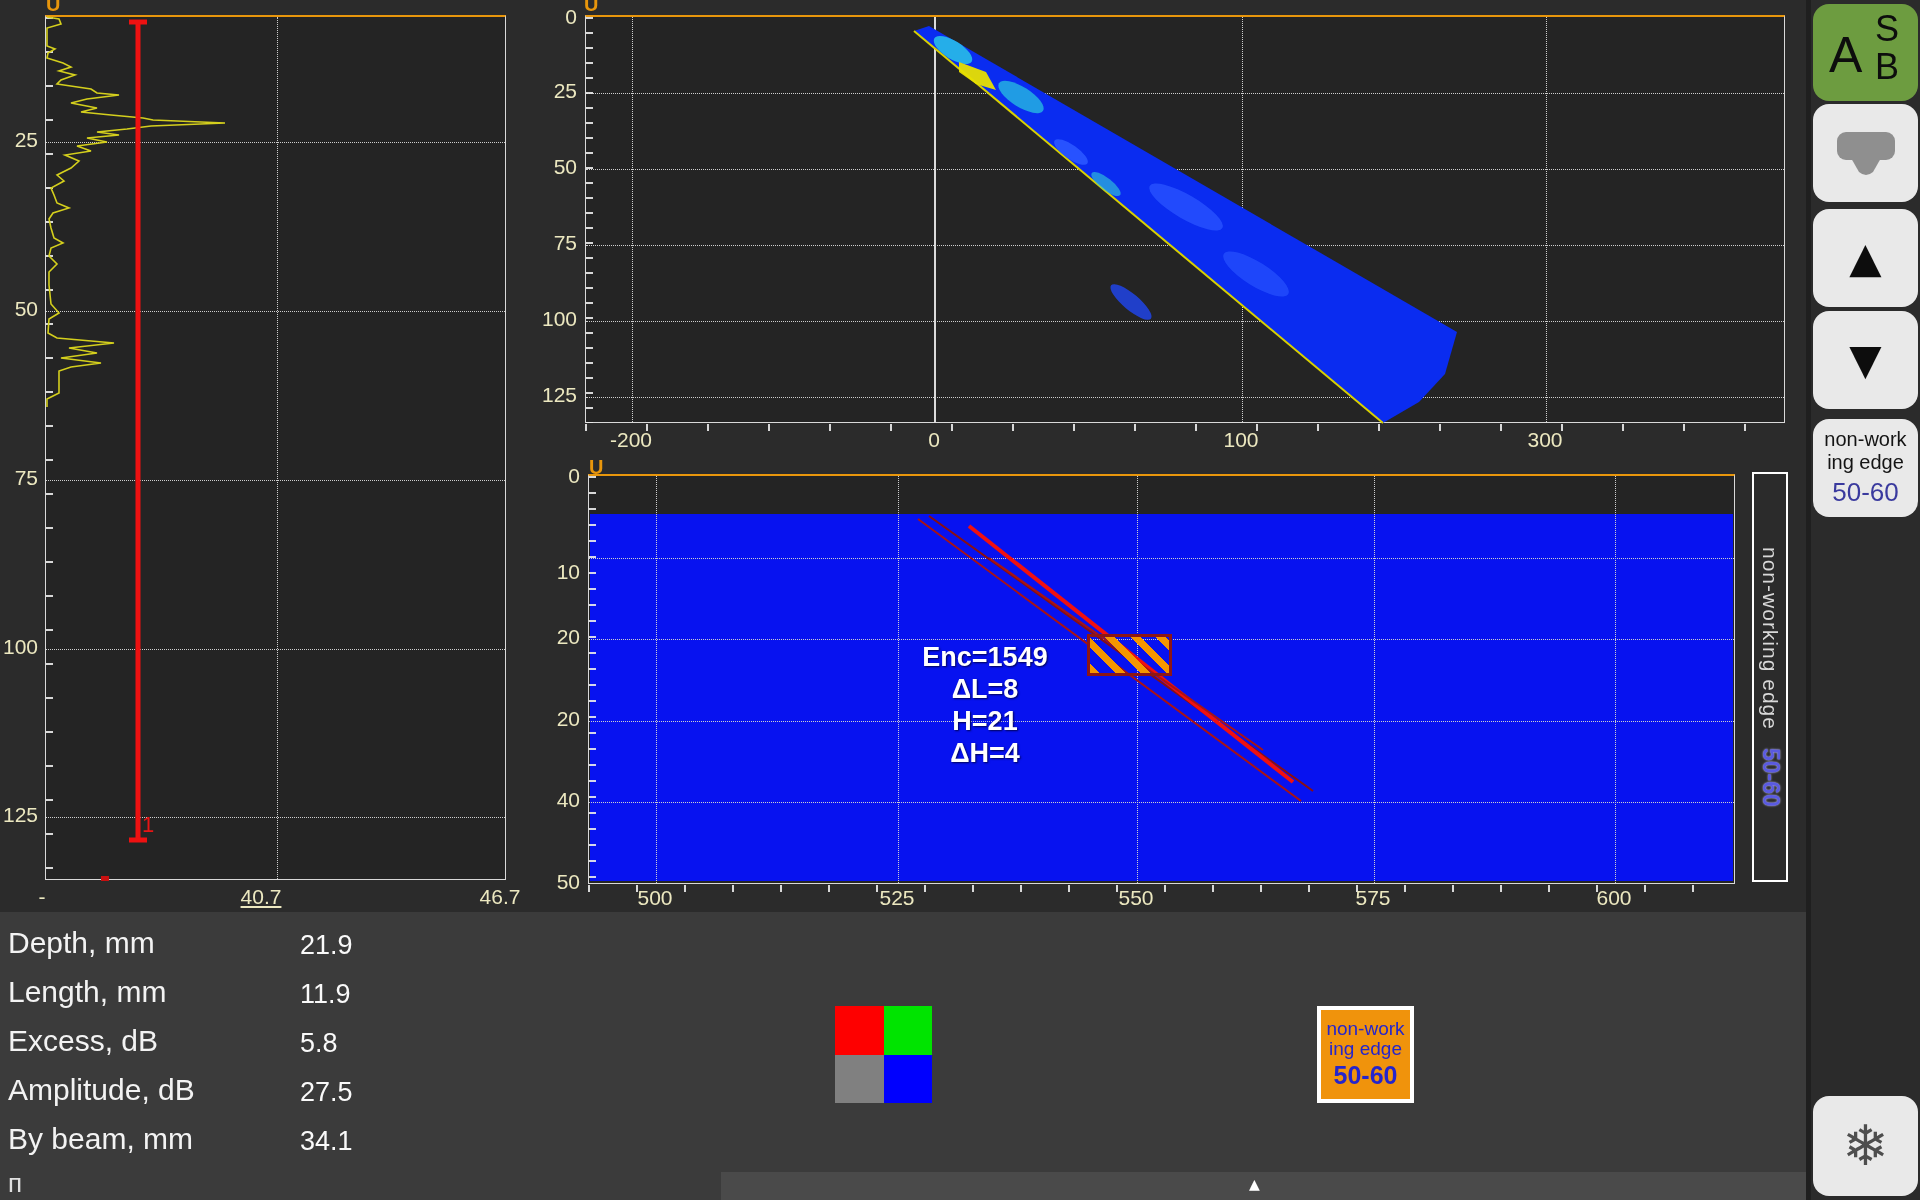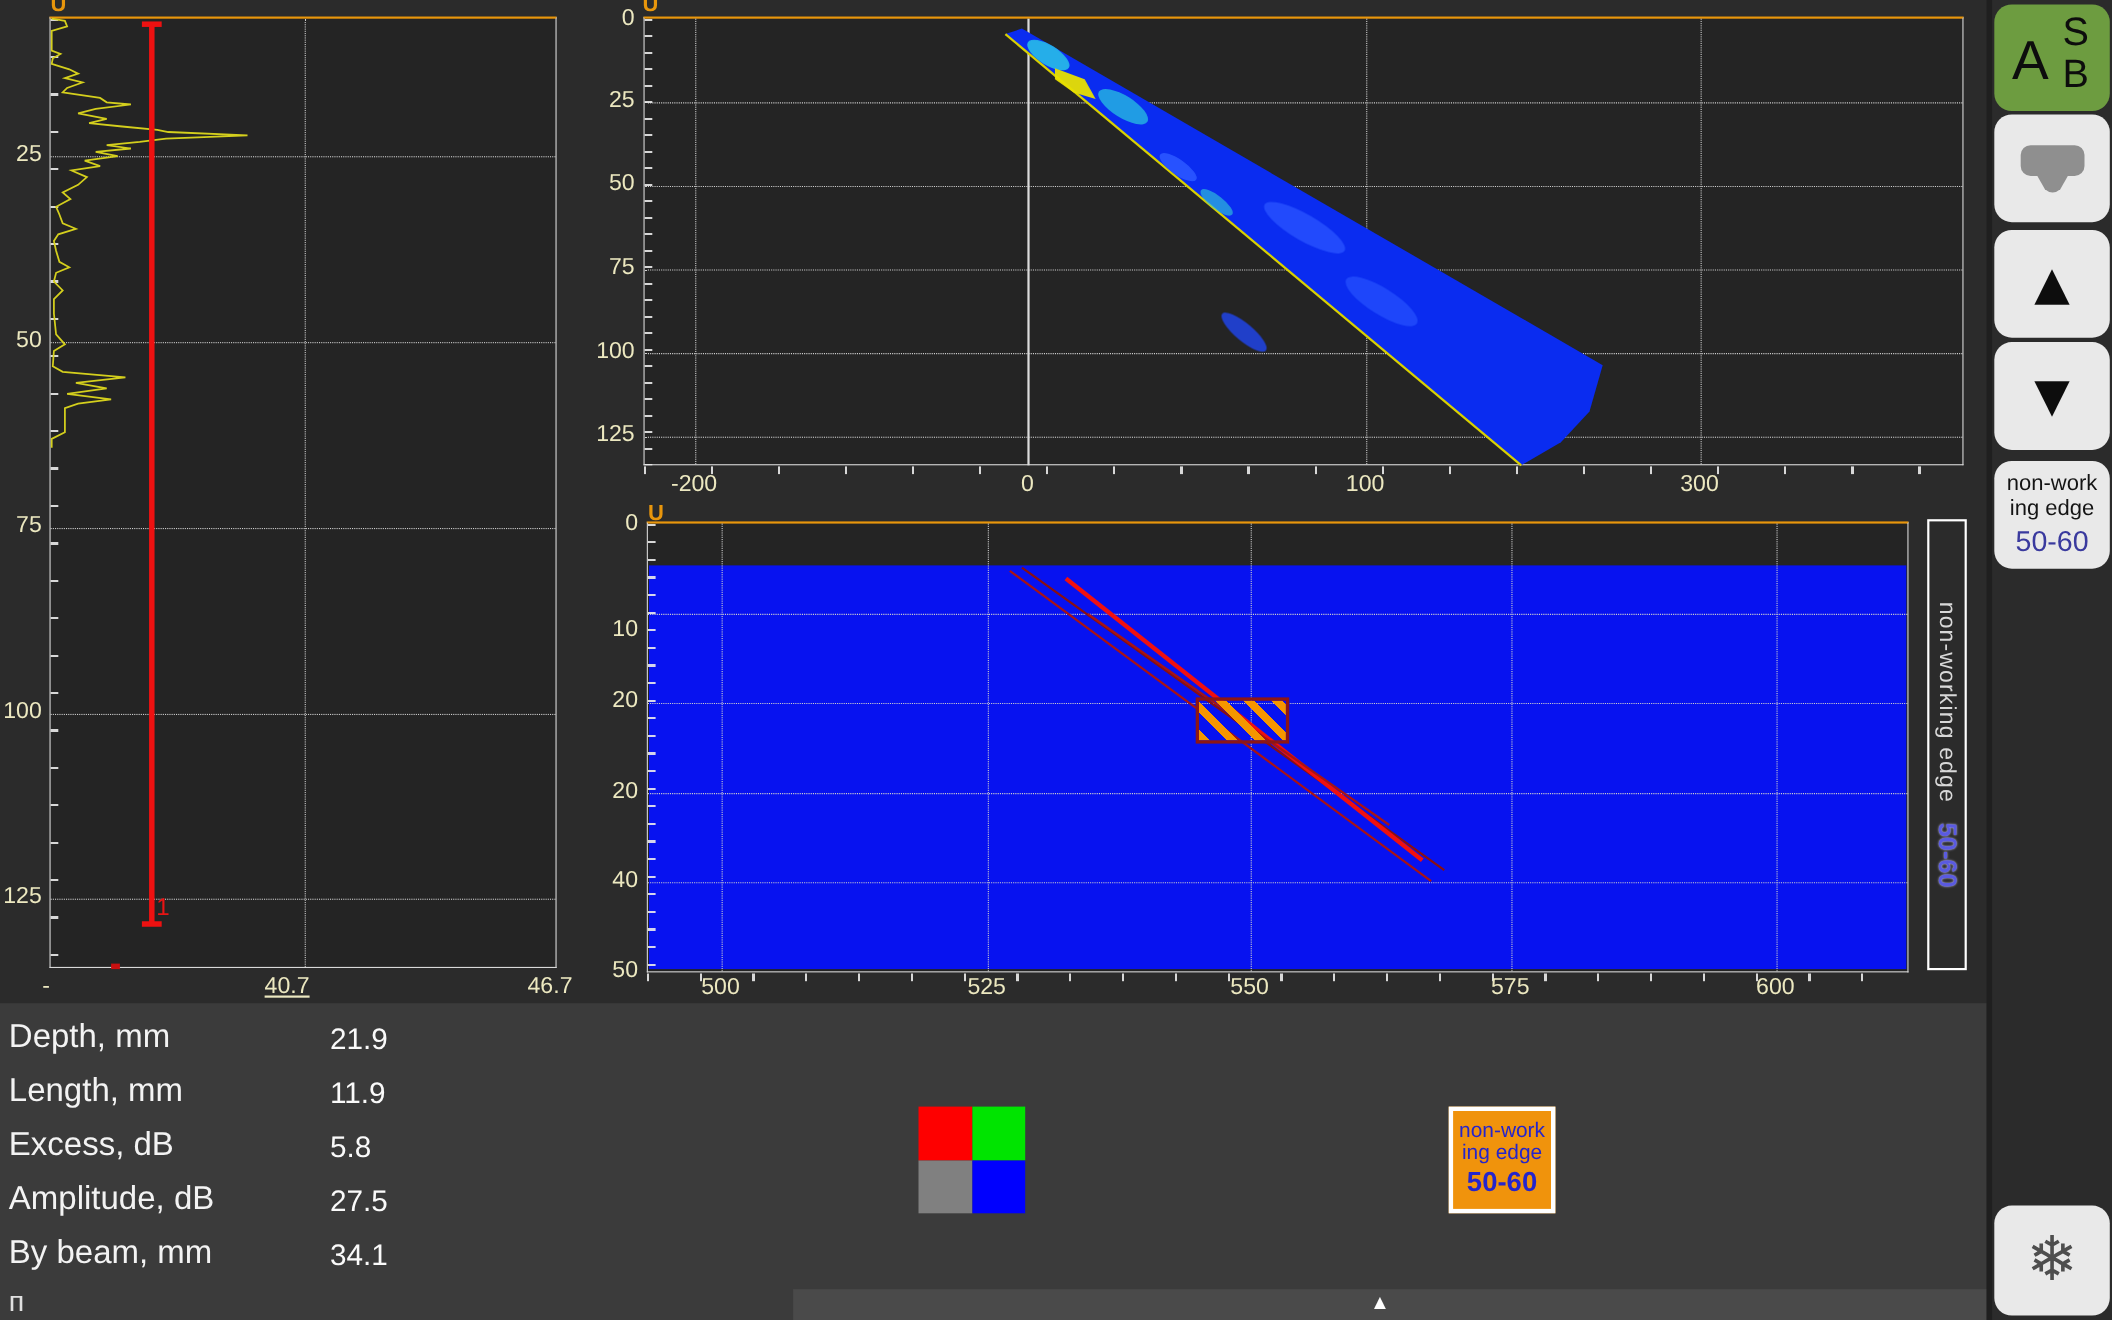--- a/index.html
+++ b/index.html
@@ -141,20 +141,26 @@
       <g>
           <line x1="917" y1="517" x2="1300" y2="799" stroke="#a81414" stroke-width="2"></line>
           <line x1="928" y1="514" x2="1312" y2="789" stroke="#8a1010" stroke-width="2"></line>
           <line x1="968" y1="524" x2="1292" y2="780" stroke="#f01010" stroke-width="4"></line>
           <line x1="988" y1="556" x2="1262" y2="748" stroke="#a81414" stroke-width="2"></line>
         </g>
     </svg>
   </div>
   <div class="ticks-h" style="left:588px;top:885px;width:1147px;"></div>
   <div class="defect-box" style="left:1087px;top:634px;width:85px;height:42px;"></div>
+  <div class="annotation" style="left:880px;top:641px;width:210px;">
+    <div>Enc=1549</div>
+    <div>ΔL=8</div>
+    <div>H=21</div>
+    <div>ΔH=4</div>
+  </div>
   <div class="u-marker" style="left:589px;top:456px;">U</div>
   <div class="tick-label ylab" style="left:580px;top:476px;">0</div>
   <div class="tick-label ylab" style="left:580px;top:556px;margin-top:16px;">10</div>
   <div class="tick-label ylab" style="left:580px;top:637px;">20</div>
   <div class="tick-label ylab" style="left:580px;top:719px;">20</div>
   <div class="tick-label ylab" style="left:580px;top:800px;">40</div>
   <div class="tick-label ylab" style="left:580px;top:882px;">50</div>
   <div class="tick-label" style="left:655px;top:898px;">500</div>
   <div class="tick-label" style="left:897px;top:898px;">525</div>
   <div class="tick-label" style="left:1136px;top:898px;">550</div>

